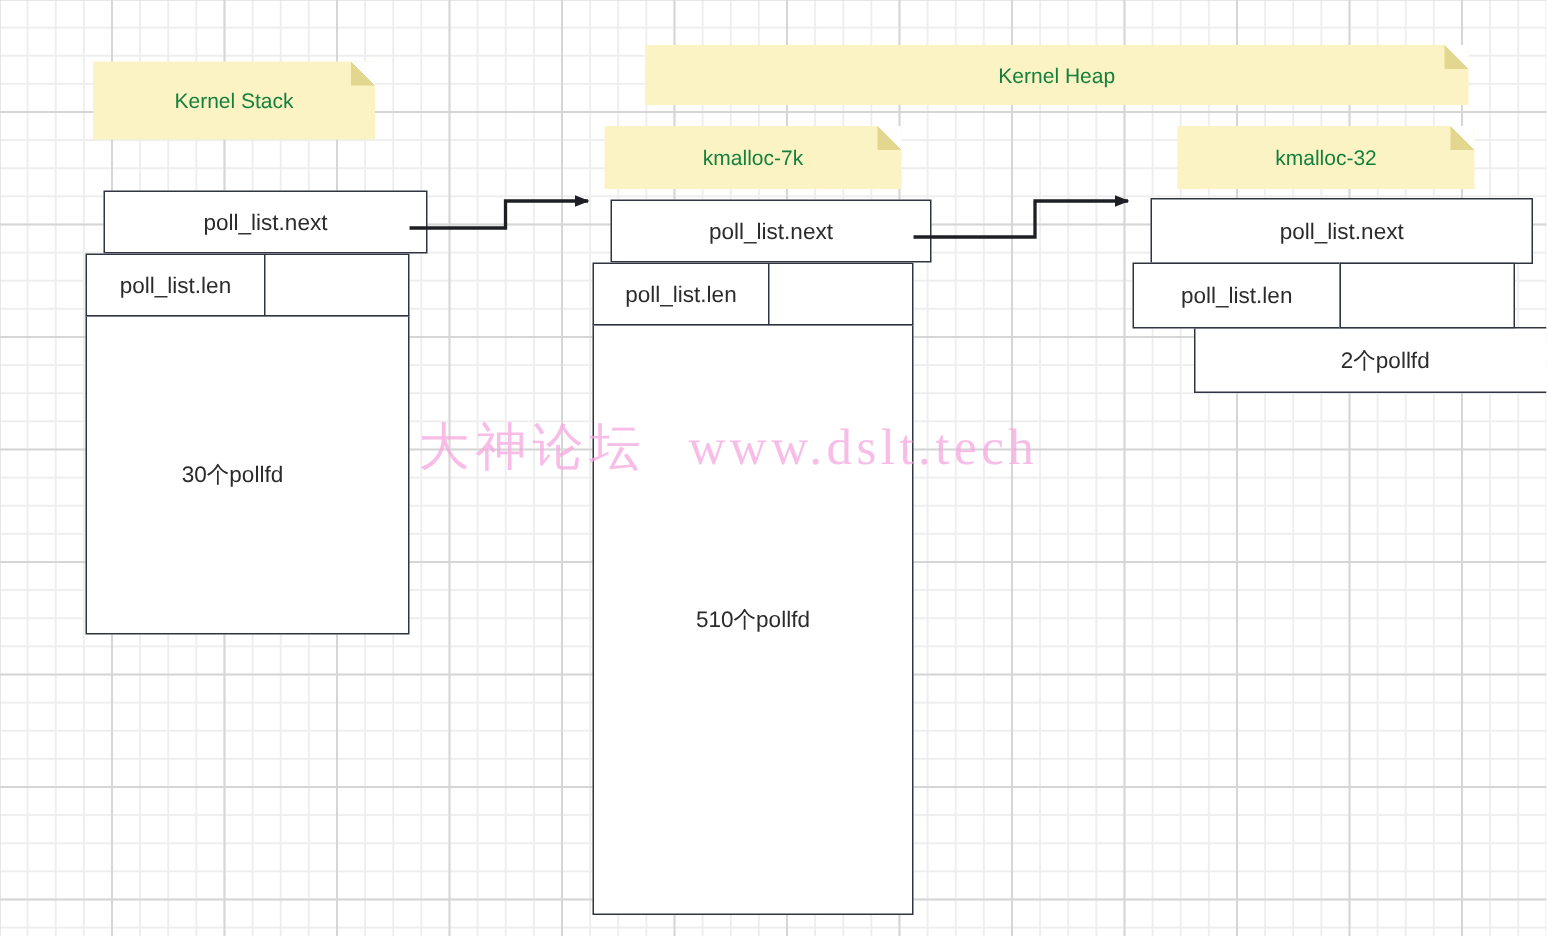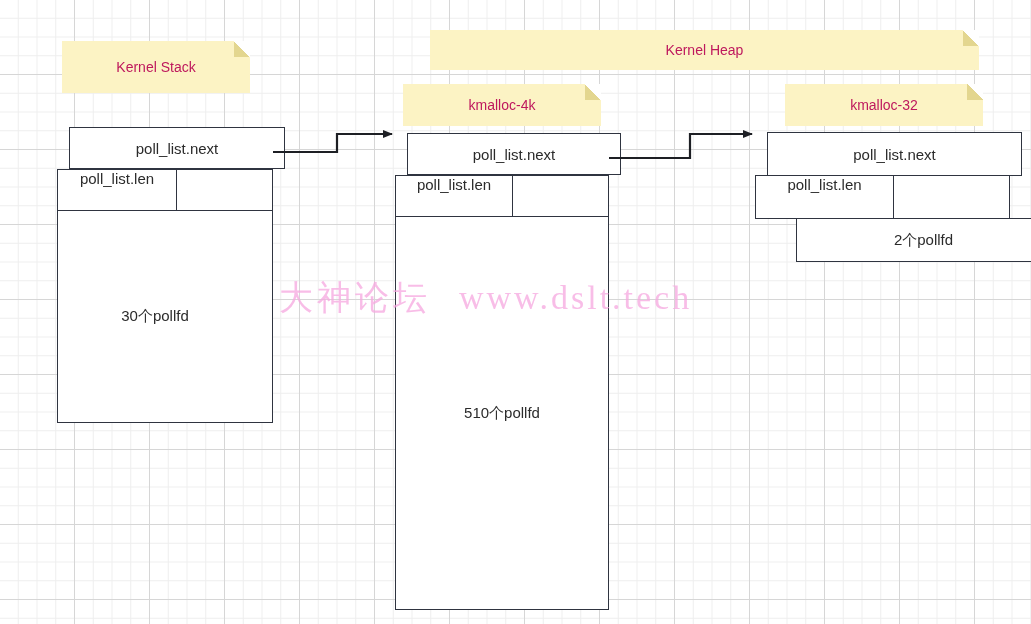--- a/index.html
+++ b/index.html
@@ -24,21 +24,21 @@
       18.75px 18.75px,
       18.75px 18.75px;
     background-position: -1px -1px, -1px -1px, -1px -1px, -1px -1px;
     font-family: "Liberation Sans", "DejaVu Sans", sans-serif;
   }
 
   
   .note {
     position: absolute;
     background: #fcf3c4;
-    color: #be185d;
+    color: #15803d;
     font-size: 14px;
     display: flex;
     align-items: center;
     justify-content: center;
     text-align: center;
     box-sizing: border-box;
     z-index: 1;
   }
   .note .fold {
     position: absolute;
@@ -69,21 +69,21 @@
     color: #2b2b2b;
     z-index: 3;
     margin-left: 12px;
   }
   .cell-split {
     position: absolute;
     box-sizing: border-box;
     background: #ffffff;
     border: 1.6px solid #2f3440;
     display: flex;
-    align-items: flex-start;
+    align-items: center;
     justify-content: center;
     font-size: 15px;
     color: #2b2b2b;
     z-index: 4;
   }
   .body-label {
     position: absolute;
     display: flex;
     align-items: center;
     justify-content: center;
@@ -134,21 +134,21 @@
     <span>Kernel Stack</span>
     <span class="fold"></span>
   </div>
 
   <div class="note" style="left:430px; top:30px; width:549px; height:40px;">
     <span>Kernel Heap</span>
     <span class="fold"></span>
   </div>
 
   <div class="note" style="left:403px; top:84px; width:198px; height:42px;">
-    <span>kmalloc-4k</span>
+    <span>kmalloc-7k</span>
     <span class="fold"></span>
   </div>
 
   <div class="note" style="left:785px; top:84px; width:198px; height:42px;">
     <span>kmalloc-32</span>
     <span class="fold"></span>
   </div>
 
   <div class="row" style="left:57px; top:127px; width:216px; height:42px;">
     <span>poll_list.next</span>

